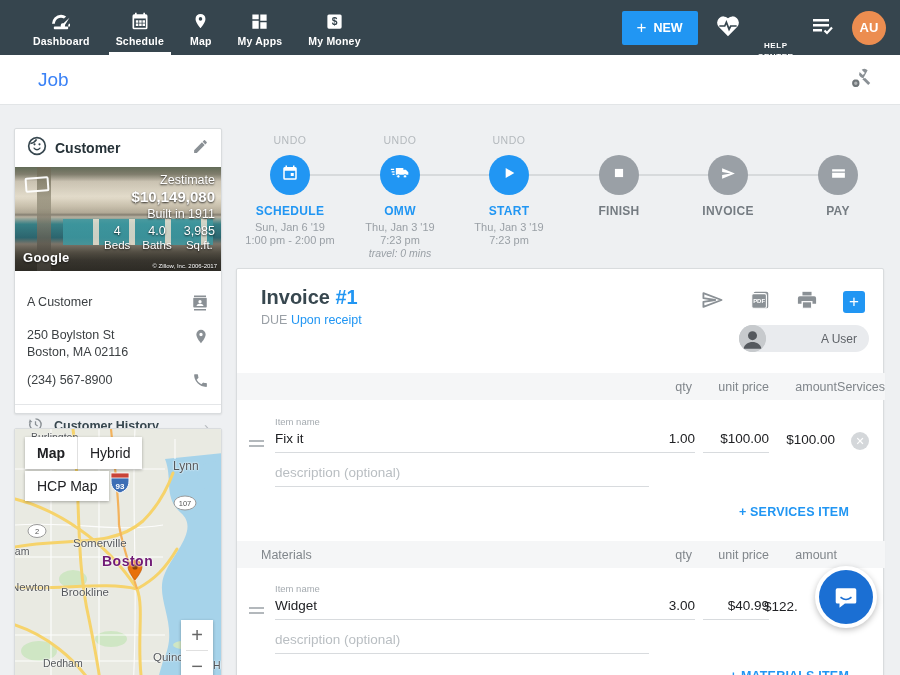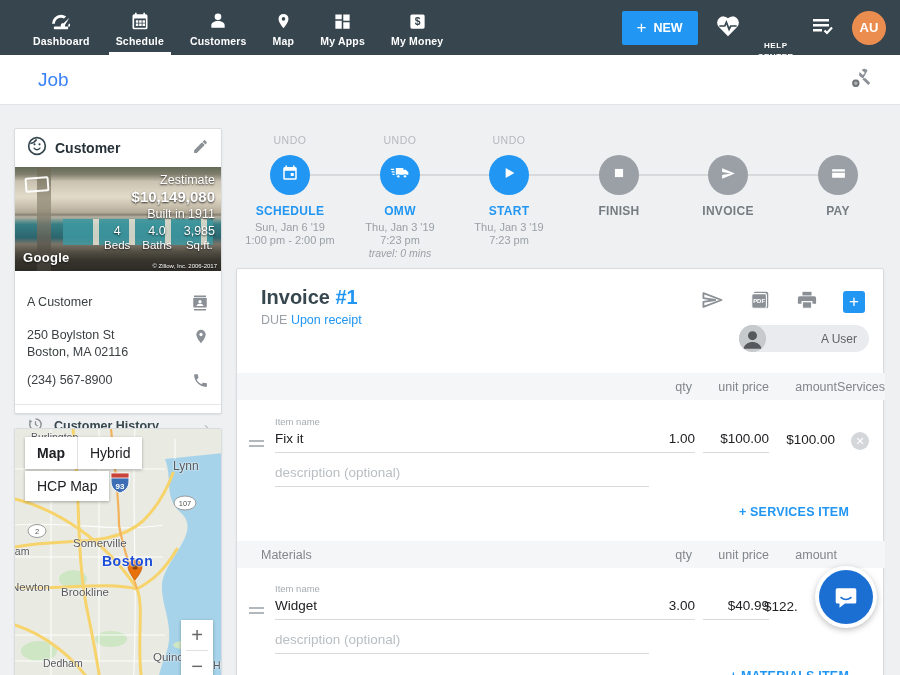--- a/index.html
+++ b/index.html
@@ -62,21 +62,21 @@
   .map-buttons { position:absolute; left:10px; top:8px; z-index:3; }
   .map-type { display:flex; background:#fff; box-shadow:0 1px 3px rgba(0,0,0,.3); }
   .map-type .mt { padding:8px 12px; font-size:14px; color:#202124; cursor:pointer; }
   .map-type .mt.active { font-weight:bold; }
   .map-type .sep { width:1px; background:#e0e0e0; }
   .hcp-btn { display:inline-block; margin-top:2px; background:#fff; box-shadow:0 1px 3px rgba(0,0,0,.3); padding:7px 12px; font-size:14px; color:#202124; cursor:pointer; }
   .zoom-ctl { position:absolute; right:8px; bottom:6px; width:32px; background:#fff; box-shadow:0 1px 3px rgba(0,0,0,.3); z-index:3; text-align:center; }
   .zoom-ctl .zb { font-size:20px; color:#666; height:30px; line-height:30px; cursor:pointer; }
   .zoom-ctl .zdiv { height:1px; background:#e0e0e0; margin:0 5px; }
   .map-label { position:absolute; color:#55585c; font-size:10.5px; z-index:2; text-shadow:0 0 2px #fff,0 0 2px #fff; white-space:nowrap; }
-  .map-label.big { font-size:14px; font-weight:bold; color:#1d4ed8; letter-spacing:.5px; }
+  .map-label.big { font-size:14px; font-weight:bold; color:#701a75; letter-spacing:.5px; }
   .map-label.med { font-size:11.5px; }
 
   
   .timeline-line { position:absolute; left:290px; top:174px; width:548px; height:2px; background:#d7dadc; }
   .tstep { position:absolute; top:134px; width:110px; text-align:center; }
   .tstep .undo { font-size:10.5px; color:#b4b9bd; letter-spacing:.5px; height:14px; cursor:pointer; }
   .tstep .circle { width:40px; height:40px; border-radius:50%; margin:7px auto 0 auto; display:flex; align-items:center; justify-content:center; cursor:pointer; }
   .tstep.done .circle { background:#2196f3; }
   .tstep.pending .circle { background:#9aa0a6; }
   .tstep .tlabel { margin-top:9px; font-size:12px; font-weight:bold; letter-spacing:.3px; }
@@ -140,28 +140,20 @@
         </span>
         <span class="nlabel">Dashboard</span>
       </div>
       <div class="nav-item active">
         <span class="nicon">
           <svg width="20" height="20" viewBox="0 0 24 24">
               <path fill="#fff" d="M19 4h-1V2h-2v2H8V2H6v2H5a2 2 0 0 0-2 2v14a2 2 0 0 0 2 2h14a2 2 0 0 0 2-2V6a2 2 0 0 0-2-2zm0 16H5V9h14zM7 11h3v3H7zm4 0h3v3h-3zm4 0h3v3h-3zM7 15h3v3H7zm4 0h3v3h-3zm4 0h3v3h-3z"></path>
             </svg>
         </span>
         <span class="nlabel">Schedule</span>
-      </div>
-      <div class="nav-item">
-        <span class="nicon">
-          <svg width="20" height="20" viewBox="0 0 24 24">
-              <path fill="#fff" d="M12 3a4 4 0 1 1 0 8 4 4 0 0 1 0-8zm0 9c4.4 0 8 2.2 8 5v3H4v-3c0-2.8 3.6-5 8-5z"></path>
-            </svg>
-        </span>
-        <span class="nlabel">Customers</span>
       </div>
       <div class="nav-item">
         <span class="nicon">
           <svg width="17" height="20" viewBox="0 0 24 24">
               <path fill="#fff" d="M12 2a7 7 0 0 0-7 7c0 5.2 7 13 7 13s7-7.8 7-13a7 7 0 0 0-7-7zm0 9.5A2.5 2.5 0 1 1 12 6.5a2.5 2.5 0 0 1 0 5z"></path>
             </svg>
         </span>
         <span class="nlabel">Map</span>
       </div>
       <div class="nav-item">

